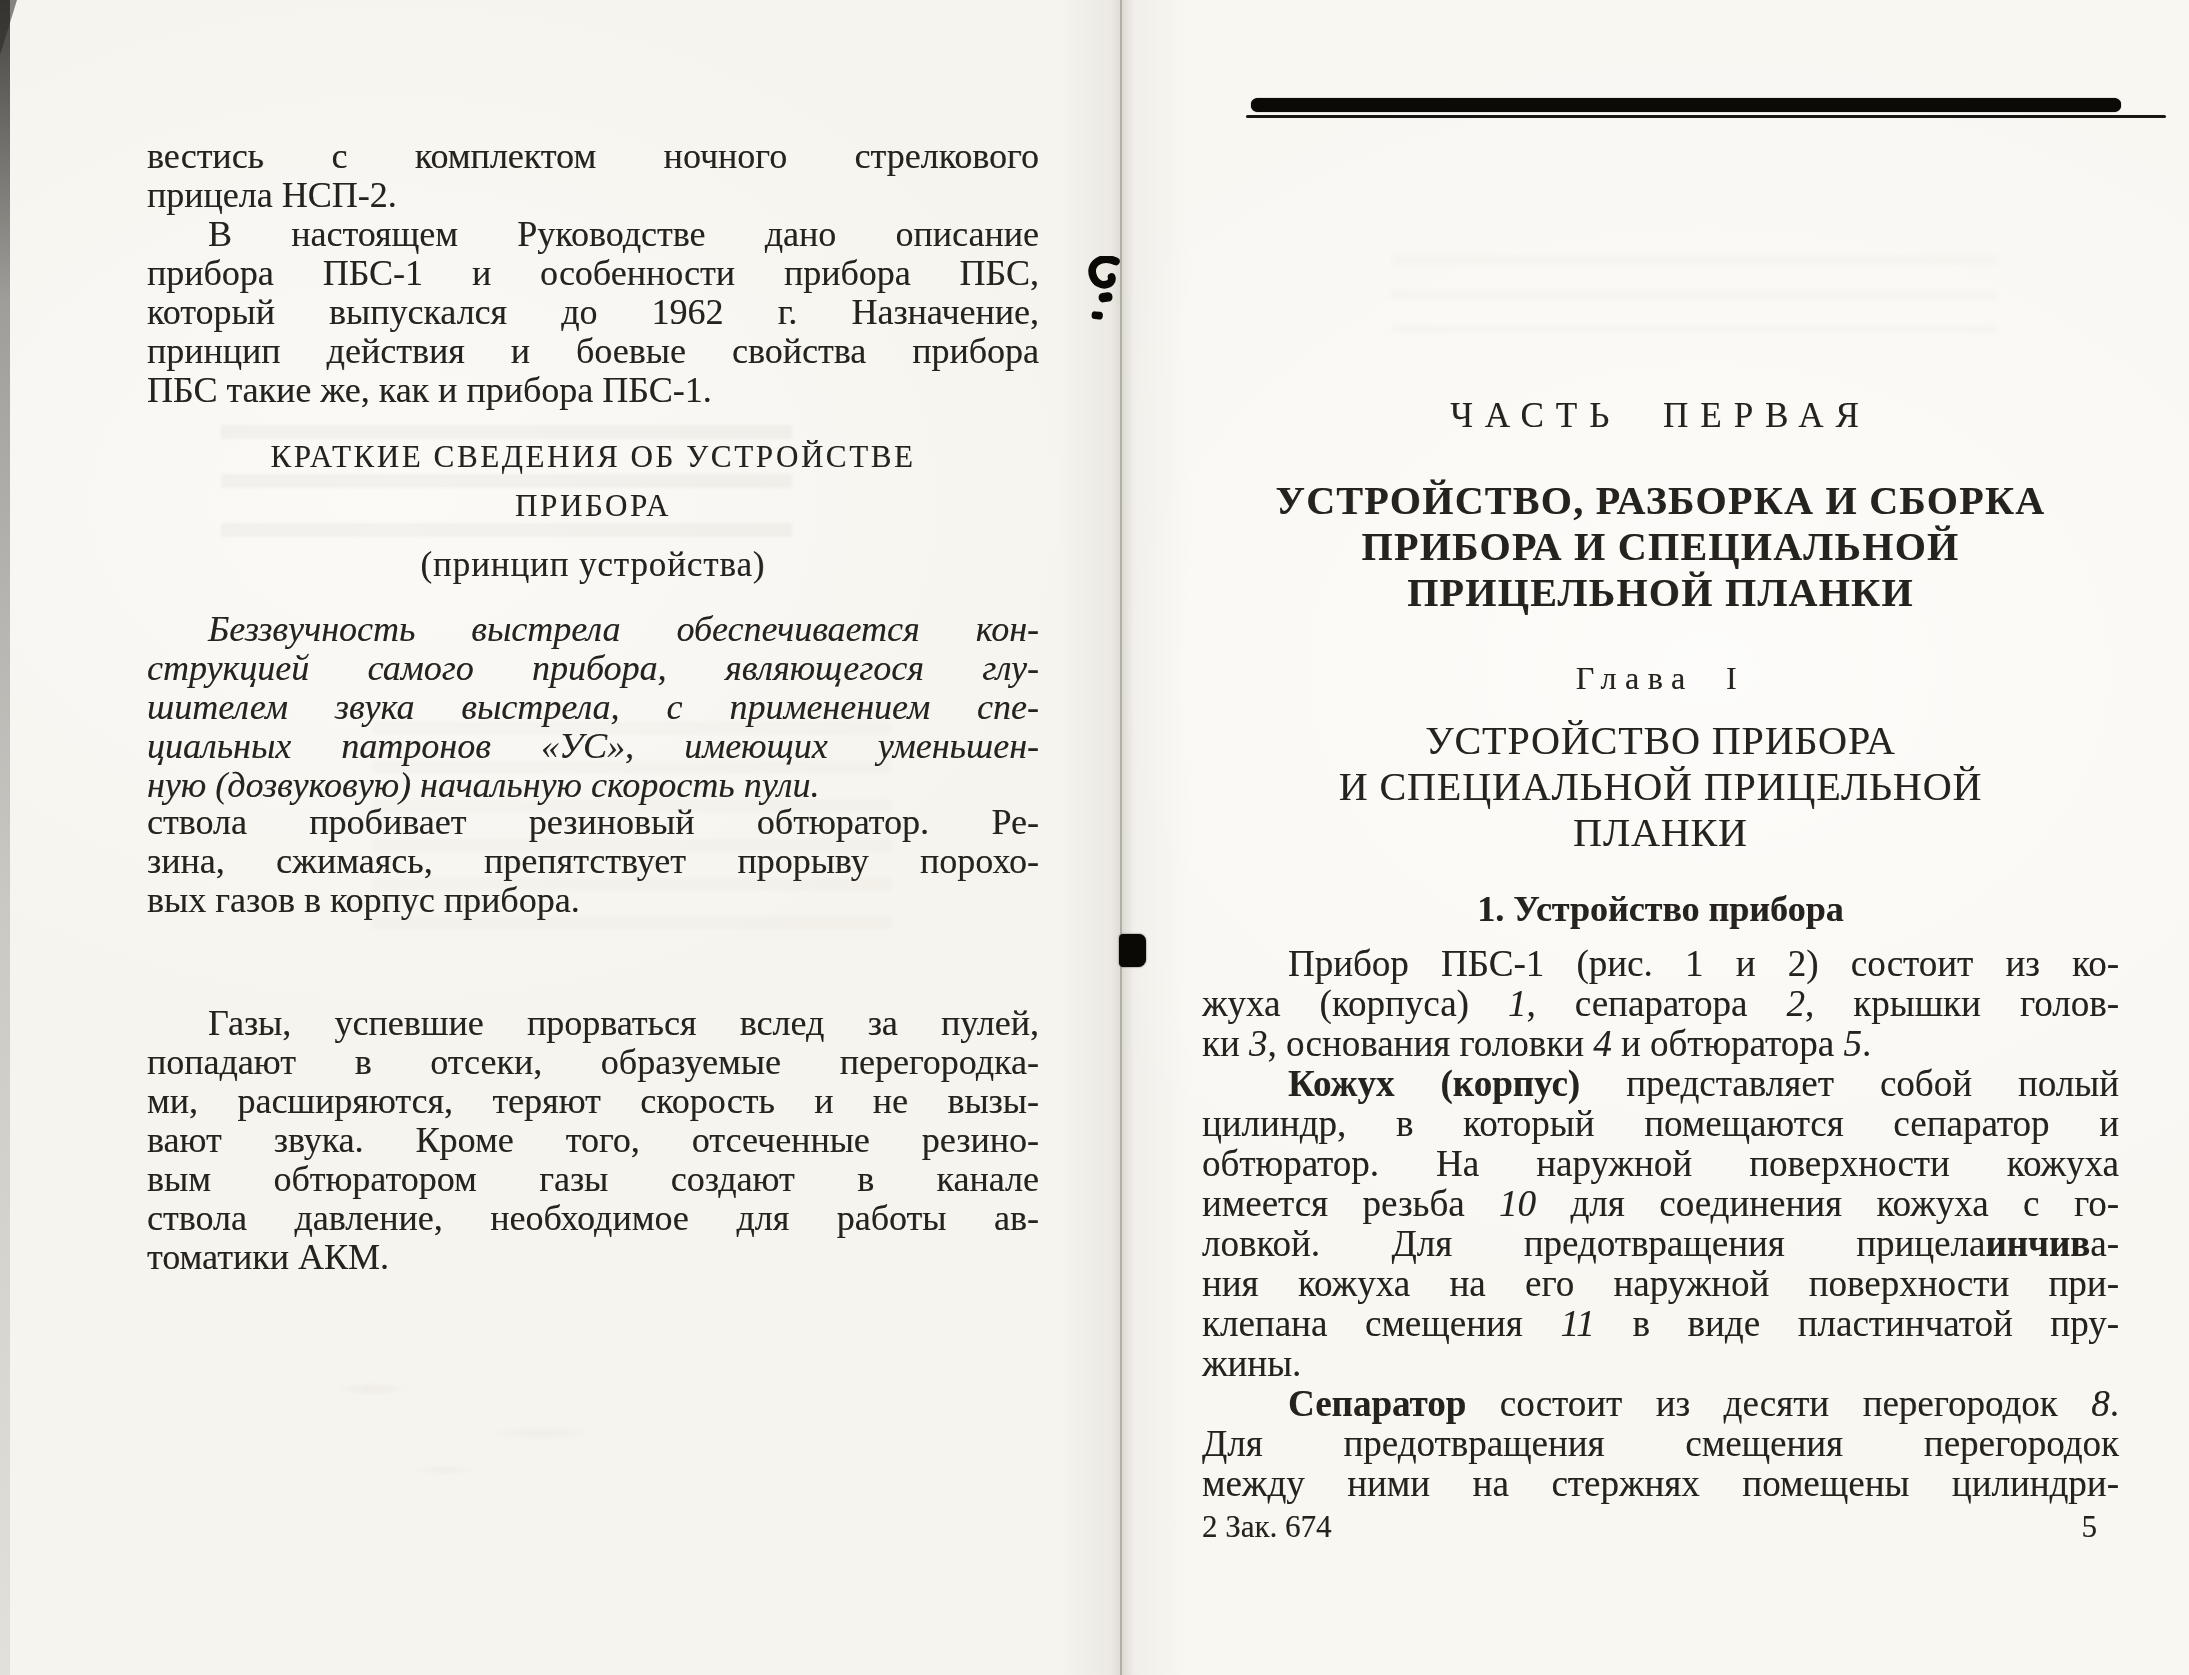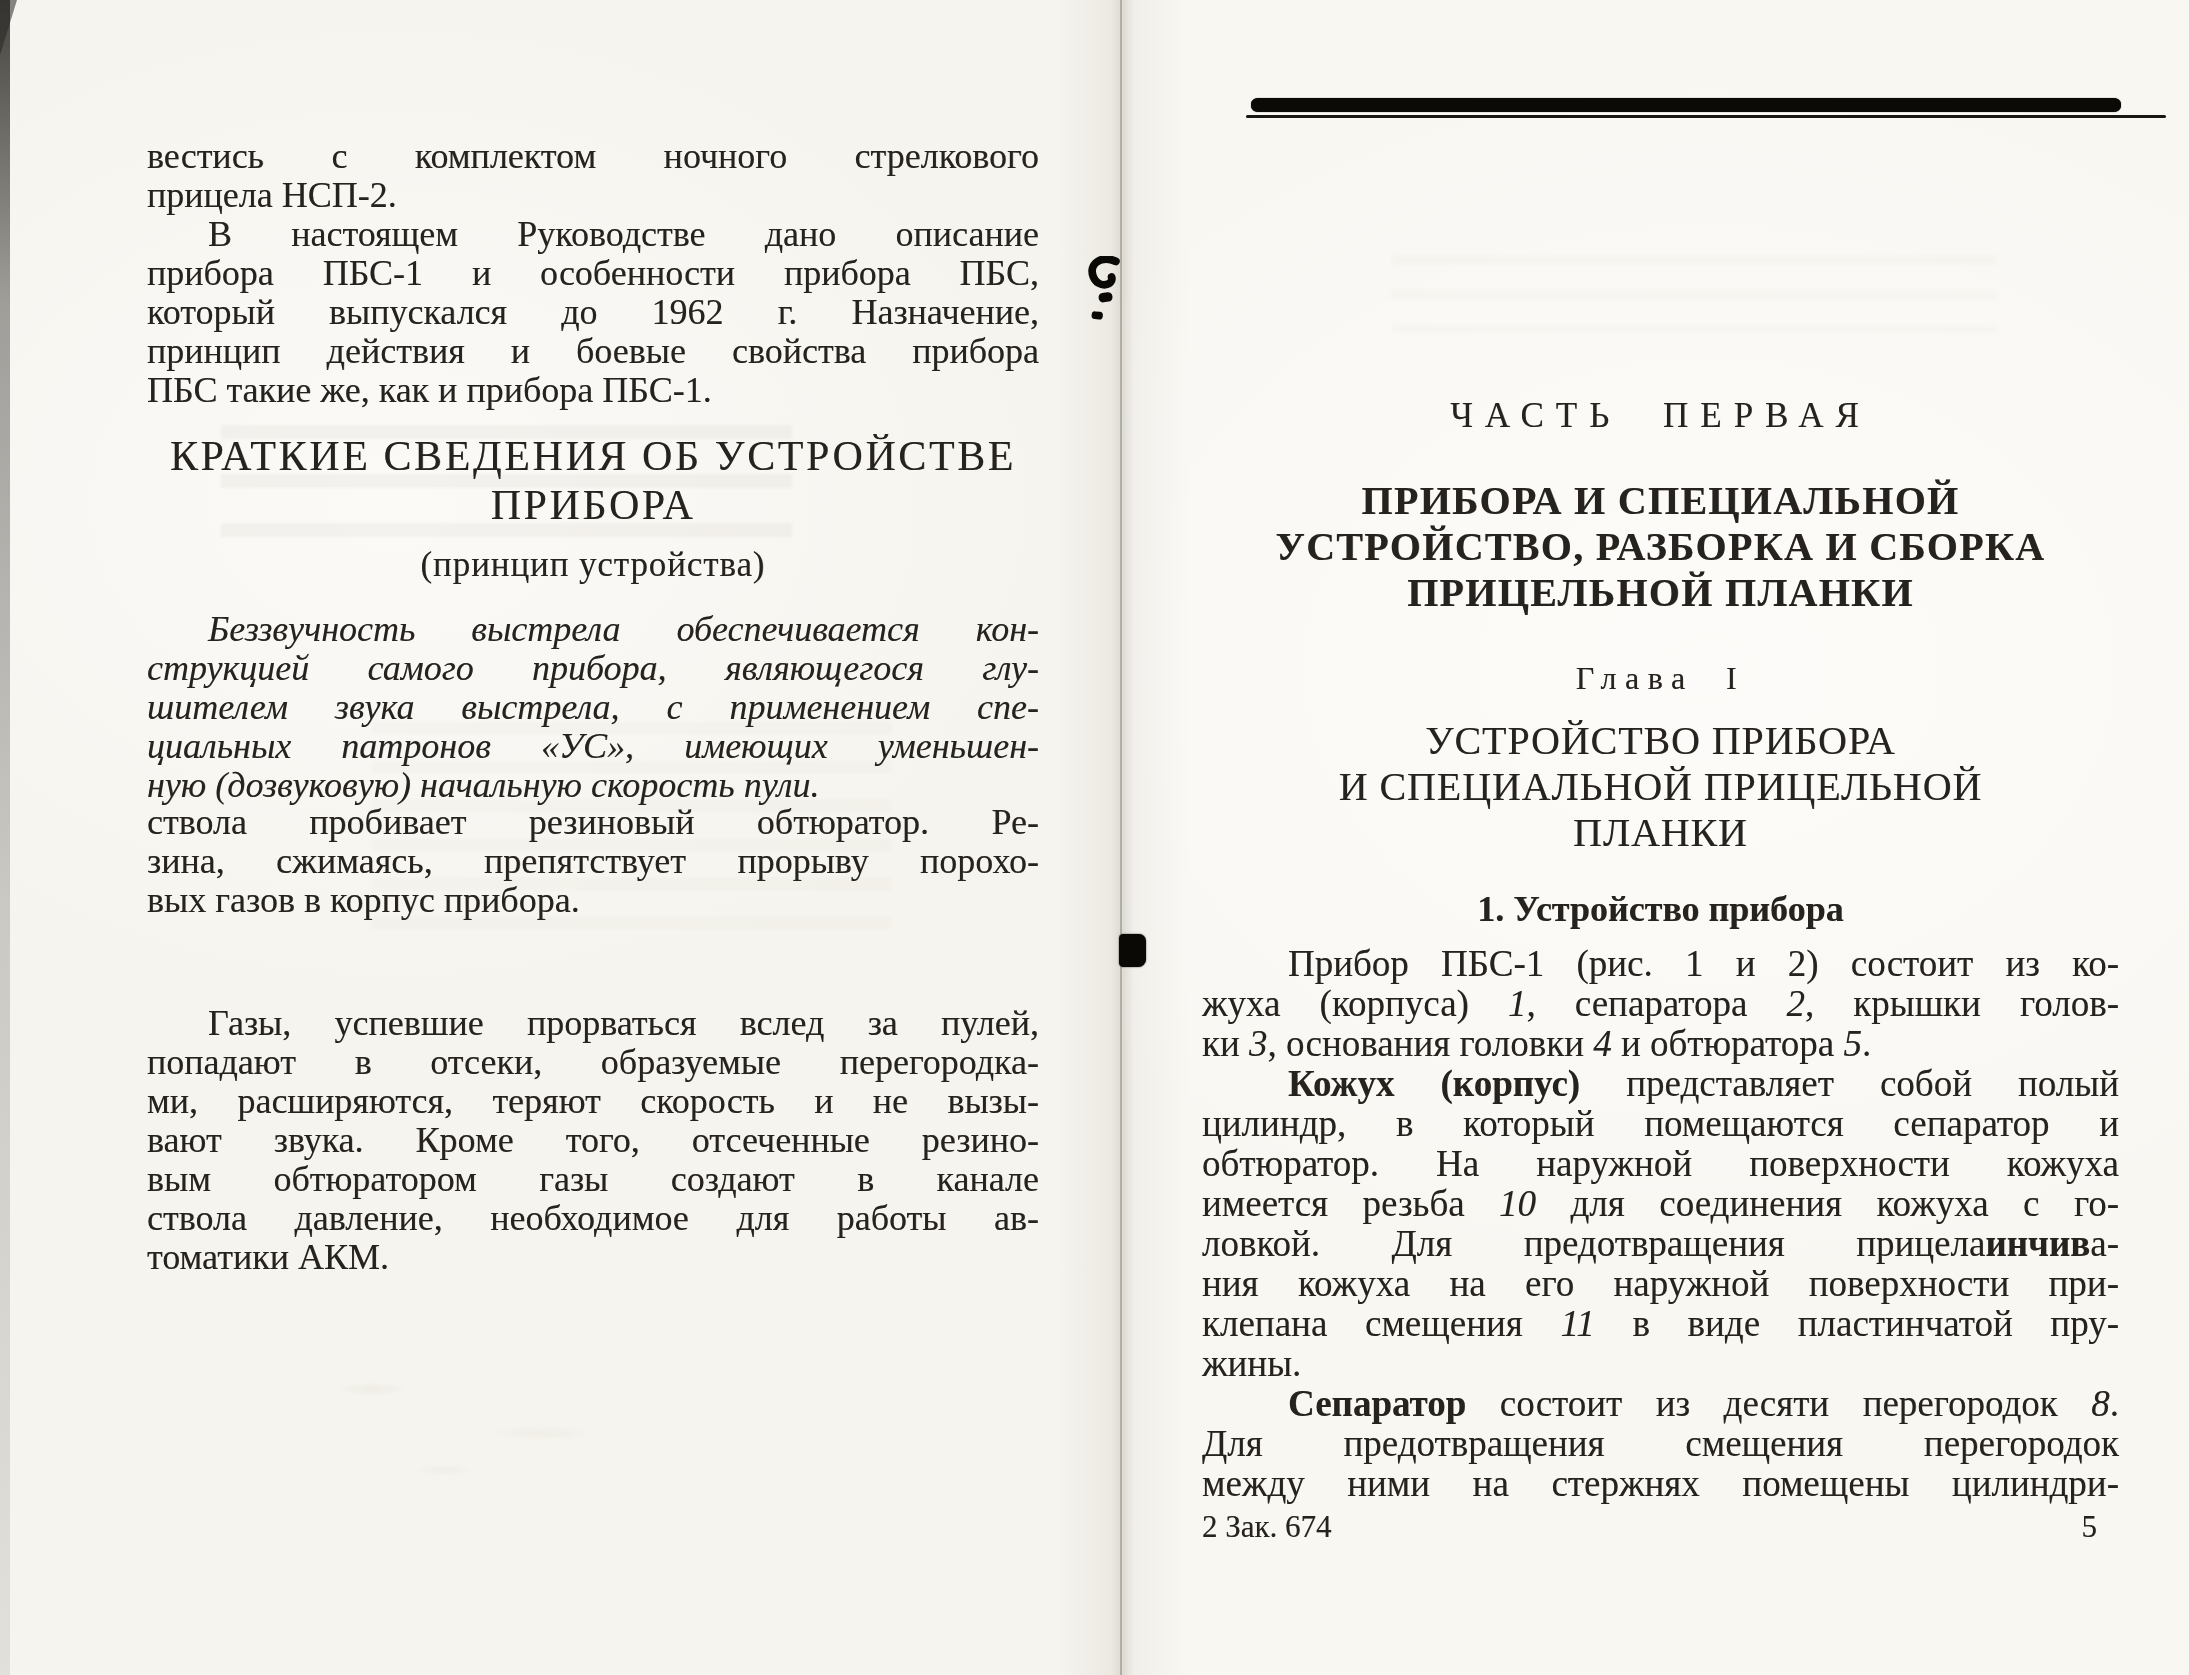--- a/index.html
+++ b/index.html
@@ -42,21 +42,21 @@
   #right-text{left:1202px;width:917px;font-size:37px;line-height:40px;}
   .block{position:absolute;left:0;right:0;}
   .line{text-align:justify;text-align-last:justify;white-space:normal;
      text-shadow:0.3px 0.3px 0 rgba(38,32,26,0.38);}
   .line.last{text-align-last:left;}
   .line.indent{text-indent:61px;}
   #right-text .line.indent{text-indent:86px;}
   .line span.b{font-weight:bold;}
   .line span.i{font-style:italic;}
   
-  .heading .line{font-size:42px;line-height:49px;text-align:right;text-align-last:center;letter-spacing:2.6px;}
+  .heading .line{font-size:31px;line-height:49px;text-align:right;text-align-last:center;letter-spacing:2.6px;}
   .subheading .line{font-size:35px;line-height:40px;text-align:center;text-align-last:center;letter-spacing:0.9px;}
   .part-label .line{font-size:35px;line-height:40px;text-align:center;text-align-last:center;letter-spacing:12px;word-spacing:21px;}
   .title-bold .line{font-size:40px;line-height:46px;font-weight:bold;text-align:center;text-align-last:center;letter-spacing:1.3px;}
   .chapter-label .line{font-size:32px;line-height:42px;text-align:center;text-align-last:center;letter-spacing:8.6px;word-spacing:15.6px;}
   .chapter-title .line{font-size:40px;line-height:46px;text-align:center;text-align-last:center;letter-spacing:0.9px;}
   .section-heading .line{font-size:36px;line-height:42px;font-weight:bold;text-align:center;text-align-last:center;}
   
   .footer-row{position:absolute;left:1202px;width:895px;top:1509px;font-size:31px;line-height:35px;
      display:flex;justify-content:space-between;text-shadow:0.3px 0.3px 0 rgba(38,32,26,0.38);}
   
@@ -140,22 +140,22 @@
         <div class="line"><span>вым обтюратором газы создают в канале</span></div>
         <div class="line"><span>ствола давление, необходимое для работы ав-</span></div>
         <div class="line last"><span>томатики АКМ.</span></div>
       </div>
     </div>
   <div class="text-col" id="right-text">
       <div class="block part-label" style="top: 396px;">
         <div class="line"><span>ЧАСТЬ ПЕРВАЯ</span></div>
       </div>
       <div class="block title-bold" style="top: 478px;">
+        <div class="line"><span>УСТРОЙСТВО, РАЗБОРКА И СБОРКА</span></div>
         <div class="line"><span>ПРИБОРА И СПЕЦИАЛЬНОЙ</span></div>
-        <div class="line"><span>УСТРОЙСТВО, РАЗБОРКА И СБОРКА</span></div>
         <div class="line"><span>ПРИЦЕЛЬНОЙ ПЛАНКИ</span></div>
       </div>
       <div class="block chapter-label" style="top: 657px;">
         <div class="line"><span>Глава I</span></div>
       </div>
       <div class="block chapter-title" style="top: 718px;">
         <div class="line"><span>УСТРОЙСТВО ПРИБОРА</span></div>
         <div class="line"><span>И СПЕЦИАЛЬНОЙ ПРИЦЕЛЬНОЙ</span></div>
         <div class="line"><span>ПЛАНКИ</span></div>
       </div>

